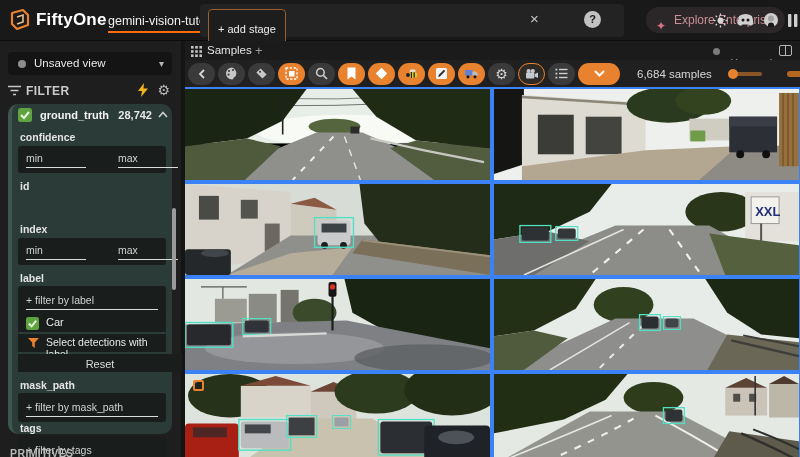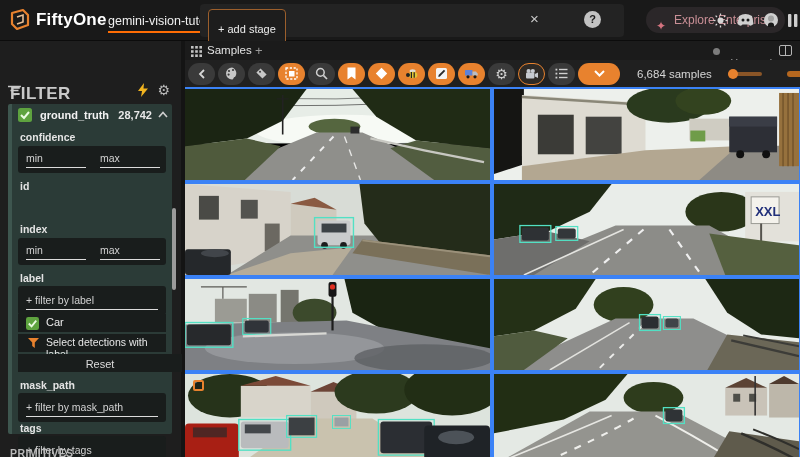--- a/index.html
+++ b/index.html
@@ -26,31 +26,31 @@
   .enterprise .spark { position:absolute; left:10px; top:6px; color:#d4737f; font-size:12px; }
   .topicons { position:absolute; right:2px; top:12px; display:flex; gap:9px; align-items:center; }
 
   
   .sidebar { position:absolute; left:0; top:41px; width:181px; height:416px; background:#1e1e1e; }
   .view-select { position:absolute; left:8px; top:11px; width:164px; height:23px; background:#141414;
     border-radius:4px; font-size:11.5px; color:#e8e8e8; line-height:23px; padding-left:26px; cursor:pointer; }
   .view-select .dot { position:absolute; left:10px; top:8px; width:8px; height:8px; border-radius:50%; background:#8d8d8d; }
   .view-select .chev { position:absolute; right:8px; top:0; color:#b5b5b5; font-size:10px; }
   .filter-row { position:absolute; left:8px; top:41px; width:164px; height:18px; }
-  .filter-row .txt { position:absolute; left:2px; top:2px; font-size:17px; font-weight:bold; color:#c9c9c9; letter-spacing:.4px; }
-  .teal-panel { position:absolute; left:8px; top:63px; width:164px; height:330px; background:#2b3b37; border-left:4px solid #3e564f; border-radius:2px; }
+  .filter-row .txt { position:absolute; left:18px; top:2px; font-size:12px; font-weight:bold; color:#c9c9c9; letter-spacing:.4px; }
+  .teal-panel { position:absolute; left:8px; top:63px; width:164px; height:330px; background:#2b3b37; border-left:4px solid #3e564f; border-radius:10px; }
   .gt-row { position:absolute; left:6px; top:4px; width:150px; height:16px; }
   .gt-name { position:absolute; left:22px; top:1px; font-size:11px; font-weight:bold; color:#f2f2f2; }
   .gt-count { position:absolute; right:16px; top:1px; font-size:11px; font-weight:bold; color:#e8e8e8; }
   .fld-label { position:absolute; left:8px; font-size:10.5px; font-weight:bold; color:#e4e4e4; }
   .inbox { position:absolute; left:6px; width:148px; background:#191d1c; border-radius:3px; padding:4px 8px 5px 8px; }
   .inbox input { width:100%; background:transparent; border:none; border-bottom:1px solid #dcdcdc; outline:none;
     color:#ececec; font-size:10.5px; font-family:"Liberation Sans",sans-serif; padding:2px 0 3px 0; }
   .inbox input::placeholder { color:#d2d2d2; opacity:1; }
-  .minmax { display:flex; gap:14px;padding-left:8px; }
+  .minmax { display:flex; gap:32px;padding-left:8px; }
   .minmax input { width:60px; }
   .car-row { position:absolute; left:6px; width:148px; height:18px; background:#191d1c; }
   .car-row span { position:absolute; left:28px; top:2px; font-size:11px; color:#ececec; }
   .sel-row { position:absolute; left:6px; width:148px; height:18px; background:#191d1c; cursor:pointer; }
   .sel-row span { position:absolute; left:28px; top:2px; font-size:10.5px; color:#e6e6e6; }
   .reset-row { position:absolute; left:6px; width:164px; height:18px; background:#191d1c; text-align:center; cursor:pointer; }
   .reset-row span { font-size:11px; color:#dcdcdc; line-height:18px; }
   .primitives { position:absolute; left:10px; top:406px; font-size:10.5px; font-weight:bold; color:#b9b9b9; letter-spacing:.4px; }
   .scrollbar { position:absolute; left:172px; top:167px; width:4px; height:82px; background:#9b9b9b; border-radius:2px; cursor:pointer; }
 
@@ -126,20 +126,25 @@
         <circle cx="8" cy="6.5" r="3" fill="#191919" opacity=".25"></circle>
       </svg>
       <svg width="10" height="13" viewBox="0 0 10 13">
         <rect x="0" y="0" width="3.4" height="13" rx="1" fill="#cfcfcf"></rect>
         <rect x="6" y="0" width="3.4" height="13" rx="1" fill="#cfcfcf"></rect>
       </svg>
     </div>
   </div>
 
   <div class="sidebar">
+    <div class="view-select">
+      <span class="dot"></span>
+      <span>Unsaved view</span>
+      <span class="chev">▾</span>
+    </div>
 
     <div class="filter-row">
       <svg class="abs" style="left:0;top:3px" width="13" height="11" viewBox="0 0 13 11">
         <line x1="0" y1="1.5" x2="13" y2="1.5" stroke="#c9c9c9" stroke-width="1.5"></line>
         <line x1="2.5" y1="5.5" x2="10.5" y2="5.5" stroke="#c9c9c9" stroke-width="1.5"></line>
         <line x1="5" y1="9.5" x2="8" y2="9.5" stroke="#c9c9c9" stroke-width="1.5"></line>
       </svg>
       <span class="txt">FILTER</span>
       <svg class="abs" style="right:24px;top:1px" width="10" height="14" viewBox="0 0 10 14">
         <polygon points="6,0 0,8 4,8 3,14 10,5.5 5.5,5.5" fill="#f2b41f"></polygon>

